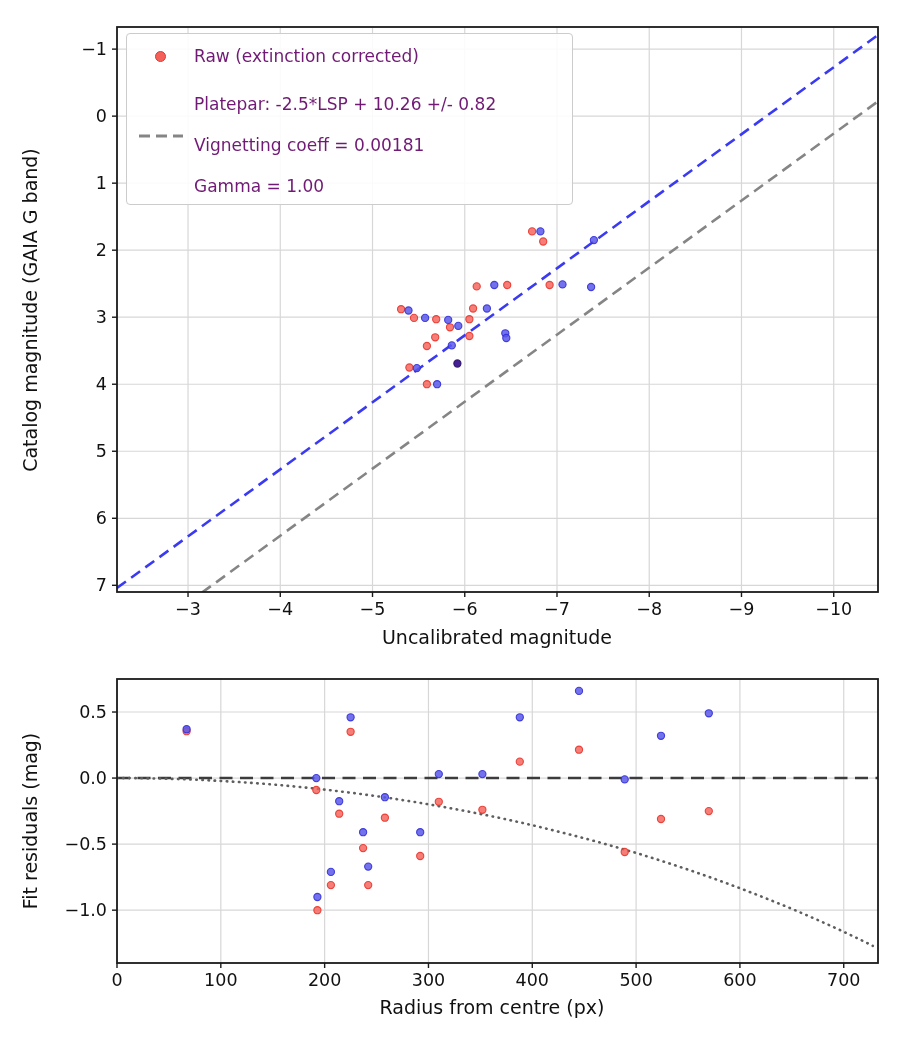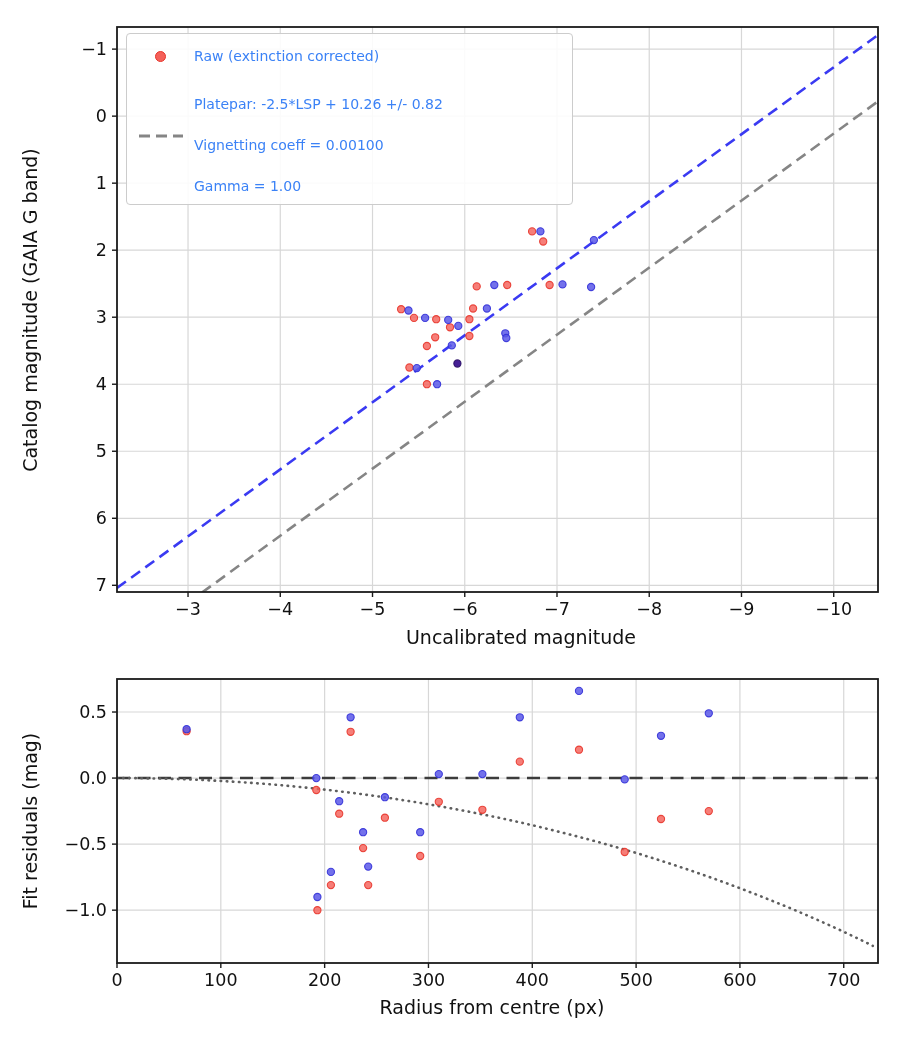--- a/index.html
+++ b/index.html
@@ -7,21 +7,21 @@
           font-family:"DejaVu Sans","Liberation Sans",sans-serif;}
   #canvas{position:absolute;left:0;top:0;}
   .axis-label{position:absolute;color:#111;font-size:19px;text-align:center;white-space:nowrap;}
   .ylab{transform:translate(-50%,-50%) rotate(-90deg);transform-origin:center center;}
   .xlab{transform:translateX(-50%);}
   #legend{position:absolute;left:126px;top:33px;width:447px;
           background:rgba(255,255,255,0.88);border:1px solid #cccccc;border-radius:4px;
           box-sizing:border-box;padding:5px 8px 7px 0;z-index:5;}
   .lg-row{display:flex;align-items:center;}
   .lg-marker{flex:0 0 67px;display:flex;justify-content:center;align-items:center;}
-  .lg-text{font-size:14px;color:#3b82f6;line-height:21px;white-space:nowrap;}
+  .lg-text{font-size:17px;color:#701a75;line-height:21px;white-space:nowrap;}
   .lg-row.dot-row{height:35px;}
   .lg-row.line-row{min-height:35px;}
   .lg-dot{width:9px;height:9px;border-radius:50%;}
   .multi .lg-text span{display:block;margin-top:20px;}
 </style>
 </head>
 <body>
 
 <div id="figure">
   <svg id="canvas" width="900" height="1050">
@@ -204,23 +204,23 @@
       <span class="lg-text">Raw (extinction corrected)</span>
     </div>
     <div class="lg-row line-row multi">
       <span class="lg-marker">
         <svg width="46" height="8">
             <line id="lgdash0" x1="1" y1="4" x2="45" y2="4" stroke-width="3" stroke-dasharray="11 6" stroke="#858585"></line>
           </svg>
       </span>
       <span class="lg-text">
         <span>Platepar: -2.5*LSP + 10.26 +/- 0.82</span>
-        <span>Vignetting coeff = 0.00100</span>
+        <span>Vignetting coeff = 0.00181</span>
         <span>Gamma = 1.00</span>
       </span>
     </div>
   </div>
 
-  <div class="axis-label xlab" style="left:497px;top:626px;margin-left:24px;">Uncalibrated magnitude</div>
+  <div class="axis-label xlab" style="left:497px;top:626px;">Uncalibrated magnitude</div>
   <div class="axis-label ylab" style="left:30px;top:310px;">Catalog magnitude (GAIA G band)</div>
   <div class="axis-label xlab" style="left:492px;top:996px;">Radius from centre (px)</div>
   <div class="axis-label ylab" style="left:30px;top:821px;">Fit residuals (mag)</div>
 </div>
 
 </body></html>

